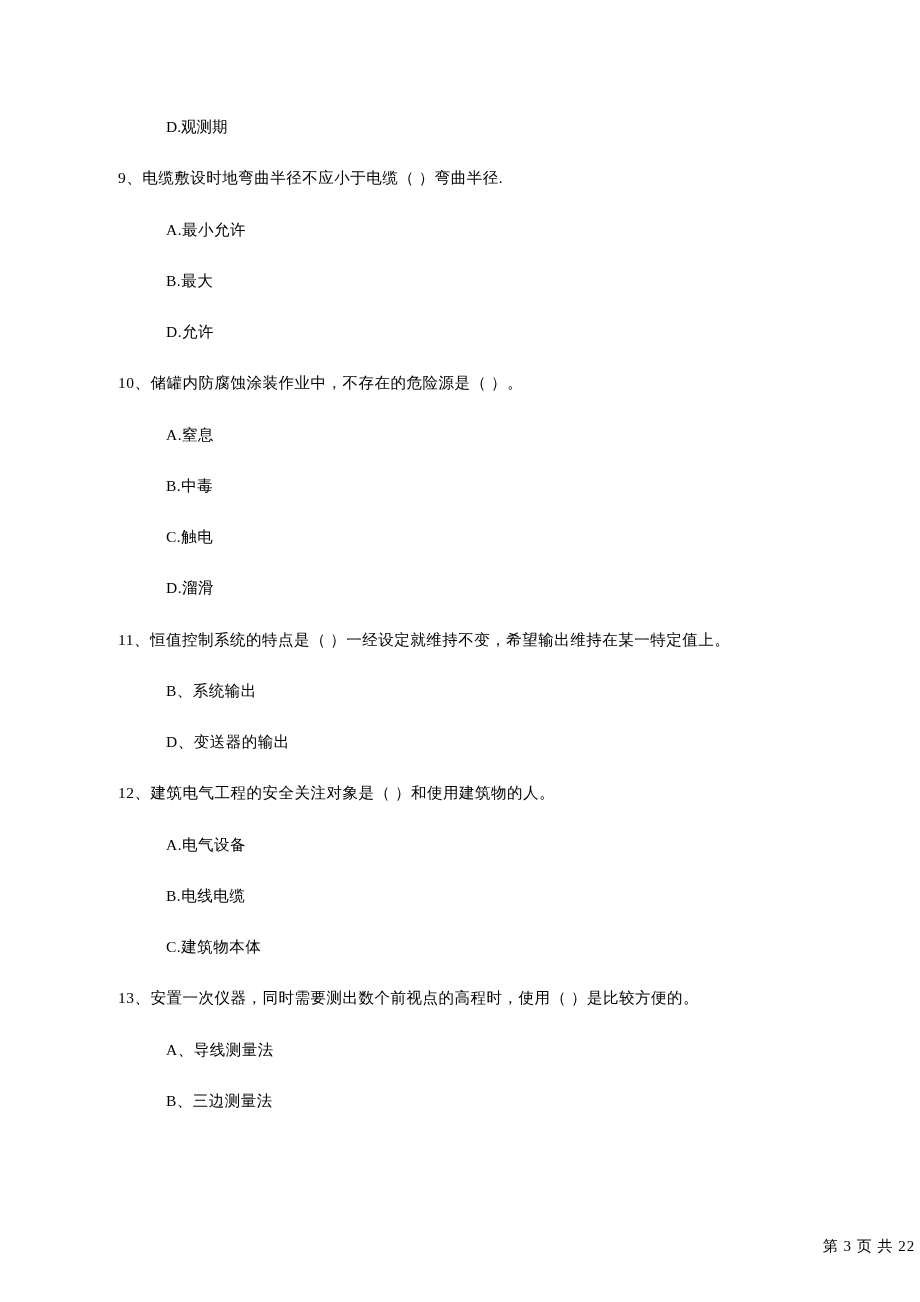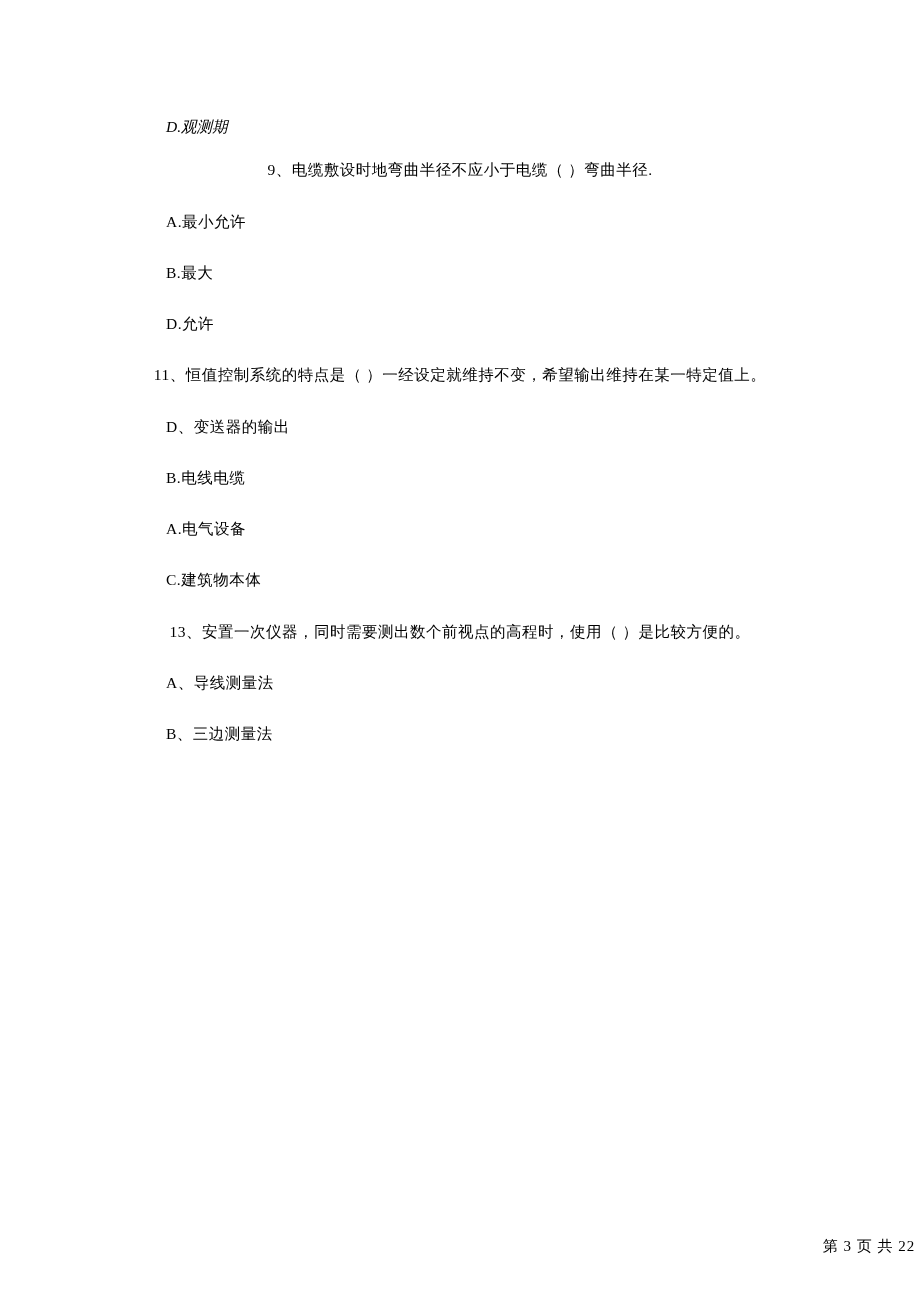--- a/index.html
+++ b/index.html
@@ -12,30 +12,28 @@
       position: relative;
       overflow: hidden;
     }
     .page-content {
       padding: 115px 118px 0 118px;
       font-size: 15.5px;
       line-height: 1.5;
     }
     .option-orphan {
       margin-left: 48px;
-      margin-bottom: 20px;
-      font-style: italic;
+      margin-bottom: 28px;
     }
     .question-block {
       margin-bottom: 0;
     }
     .question-text {
       margin-bottom: 28px;
       letter-spacing: 0.5px;
-      text-align: center;
     }
     .options-group {
       margin-left: 48px;
       margin-bottom: 0;
     }
     .option-line {
       margin-bottom: 28px;
       letter-spacing: 0.5px;
     }
     .pager {
@@ -57,32 +55,43 @@
 
   <div class="question-block">
     <div class="question-text">9、电缆敷设时地弯曲半径不应小于电缆（    ）弯曲半径.</div>
     <div class="options-group">
       <div class="option-line">A.最小允许</div>
       <div class="option-line">B.最大</div>
       <div class="option-line">D.允许</div>
     </div>
   </div>
 
+  <div class="question-block">
+    <div class="question-text">10、储罐内防腐蚀涂装作业中，不存在的危险源是（    ）。</div>
+    <div class="options-group">
+      <div class="option-line">A.窒息</div>
+      <div class="option-line">B.中毒</div>
+      <div class="option-line">C.触电</div>
+      <div class="option-line">D.溜滑</div>
+    </div>
+  </div>
 
   <div class="question-block">
     <div class="question-text">11、恒值控制系统的特点是（    ）一经设定就维持不变，希望输出维持在某一特定值上。</div>
     <div class="options-group">
+      <div class="option-line">B、系统输出</div>
       <div class="option-line">D、变送器的输出</div>
     </div>
   </div>
 
   <div class="question-block">
+    <div class="question-text">12、建筑电气工程的安全关注对象是（    ）和使用建筑物的人。</div>
     <div class="options-group">
+      <div class="option-line">A.电气设备</div>
       <div class="option-line">B.电线电缆</div>
-      <div class="option-line">A.电气设备</div>
       <div class="option-line">C.建筑物本体</div>
     </div>
   </div>
 
   <div class="question-block">
     <div class="question-text">13、安置一次仪器，同时需要测出数个前视点的高程时，使用（    ）是比较方便的。</div>
     <div class="options-group">
       <div class="option-line">A、导线测量法</div>
       <div class="option-line">B、三边测量法</div>
 

